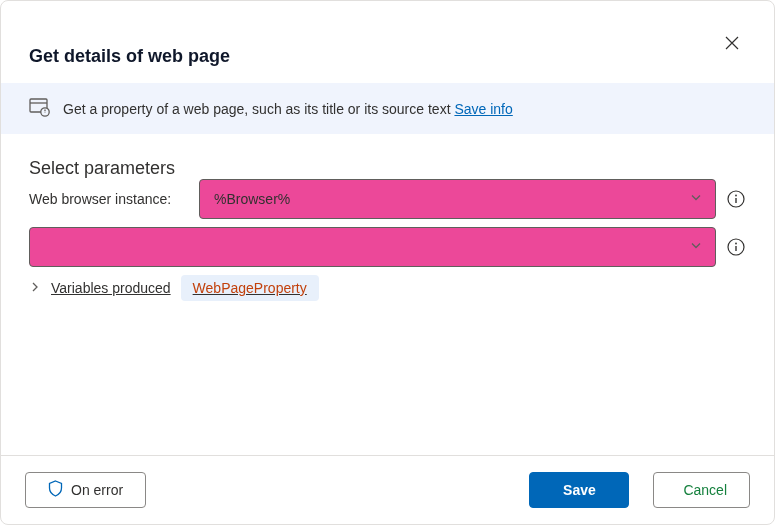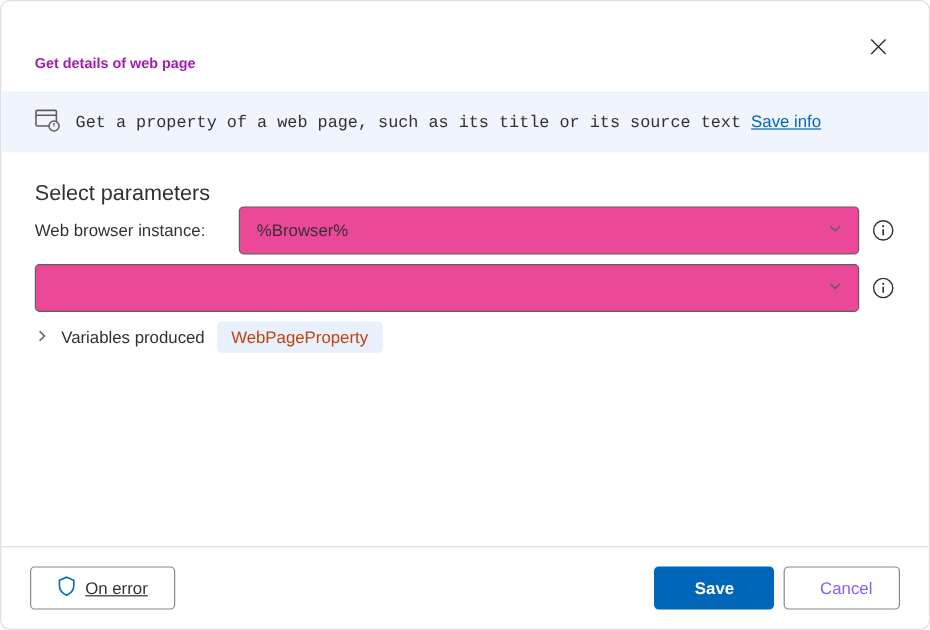--- a/index.html
+++ b/index.html
@@ -25,23 +25,23 @@
       flex-direction: column;
       background: #fff;
     }
     .header {
       display: flex;
       align-items: center;
       justify-content: space-between;
       padding: 20px 28px 16px 28px;
     }
     .title {
-      font-size: 12px;
+      font-size: 18px;
       font-weight: 600;
-      color: #a21caf;
+      color: #0f172a;
       margin-top: 25px;
     }
     .close-btn {
       width: 28px;
       height: 28px;
       display: flex;
       align-items: center;
       justify-content: center;
       cursor: pointer;
       color: #323130;
@@ -54,21 +54,20 @@
       display: flex;
       align-items: center;
       gap: 12px;
     }
     .info-banner-icon {
       color: #605e5c;
       flex-shrink: 0;
     }
     .info-text {
       color: #323130;
-      font-family: Liberation Mono, monospace;
     }
     .more-info {
       color: #0067b8;
       text-decoration: underline;
       cursor: pointer;
     }
     .body {
       flex: 1;
       padding: 24px 28px 8px 28px;
       overflow: auto;
@@ -123,20 +122,21 @@
       justify-content: center;
       cursor: pointer;
       color: #323130;
       flex-shrink: 0;
     }
     .vars-row {
       display: flex;
       align-items: center;
       gap: 10px;
       margin-top: 6px;
+      text-decoration: underline;
     }
     .chevron-right {
       color: #605e5c;
       cursor: pointer;
       display: flex;
       align-items: center;
     }
     .vars-label {
       color: #323130;
     }
@@ -149,53 +149,52 @@
     }
     .footer {
       border-top: 1px solid #e1dfdd;
       padding: 16px 24px;
       display: flex;
       align-items: center;
       justify-content: space-between;
     }
     .footer-right {
       display: flex;
-      gap: 8px;
+      gap: 24px;
       justify-content: center;
     }
     .btn {
       height: 36px;
       padding: 0 22px;
       border-radius: 4px;
       font-size: 14px;
       font-family: inherit;
       cursor: pointer;
       display: flex;
       align-items: center;
       justify-content: center;
       gap: 8px;
     }
     .btn-secondary {
       background: #fff;
       border: 1px solid #8a8886;
-      color: #8b5cf6;
+      color: #15803d;
       padding-left: 29px;
     }
     .btn-primary {
       background: #0067b8;
       border: 1px solid #0067b8;
       color: #fff;
       font-weight: 600;
       min-width: 100px;
     }
     .btn-error {
       background: #fff;
       border: 1px solid #8a8886;
       color: #323130;
-      text-decoration: underline;
     }
     .shield-icon {
       color: #0067b8;
     }
   </style>
 </head>
 <body>
 
 <div class="dialog">
 

